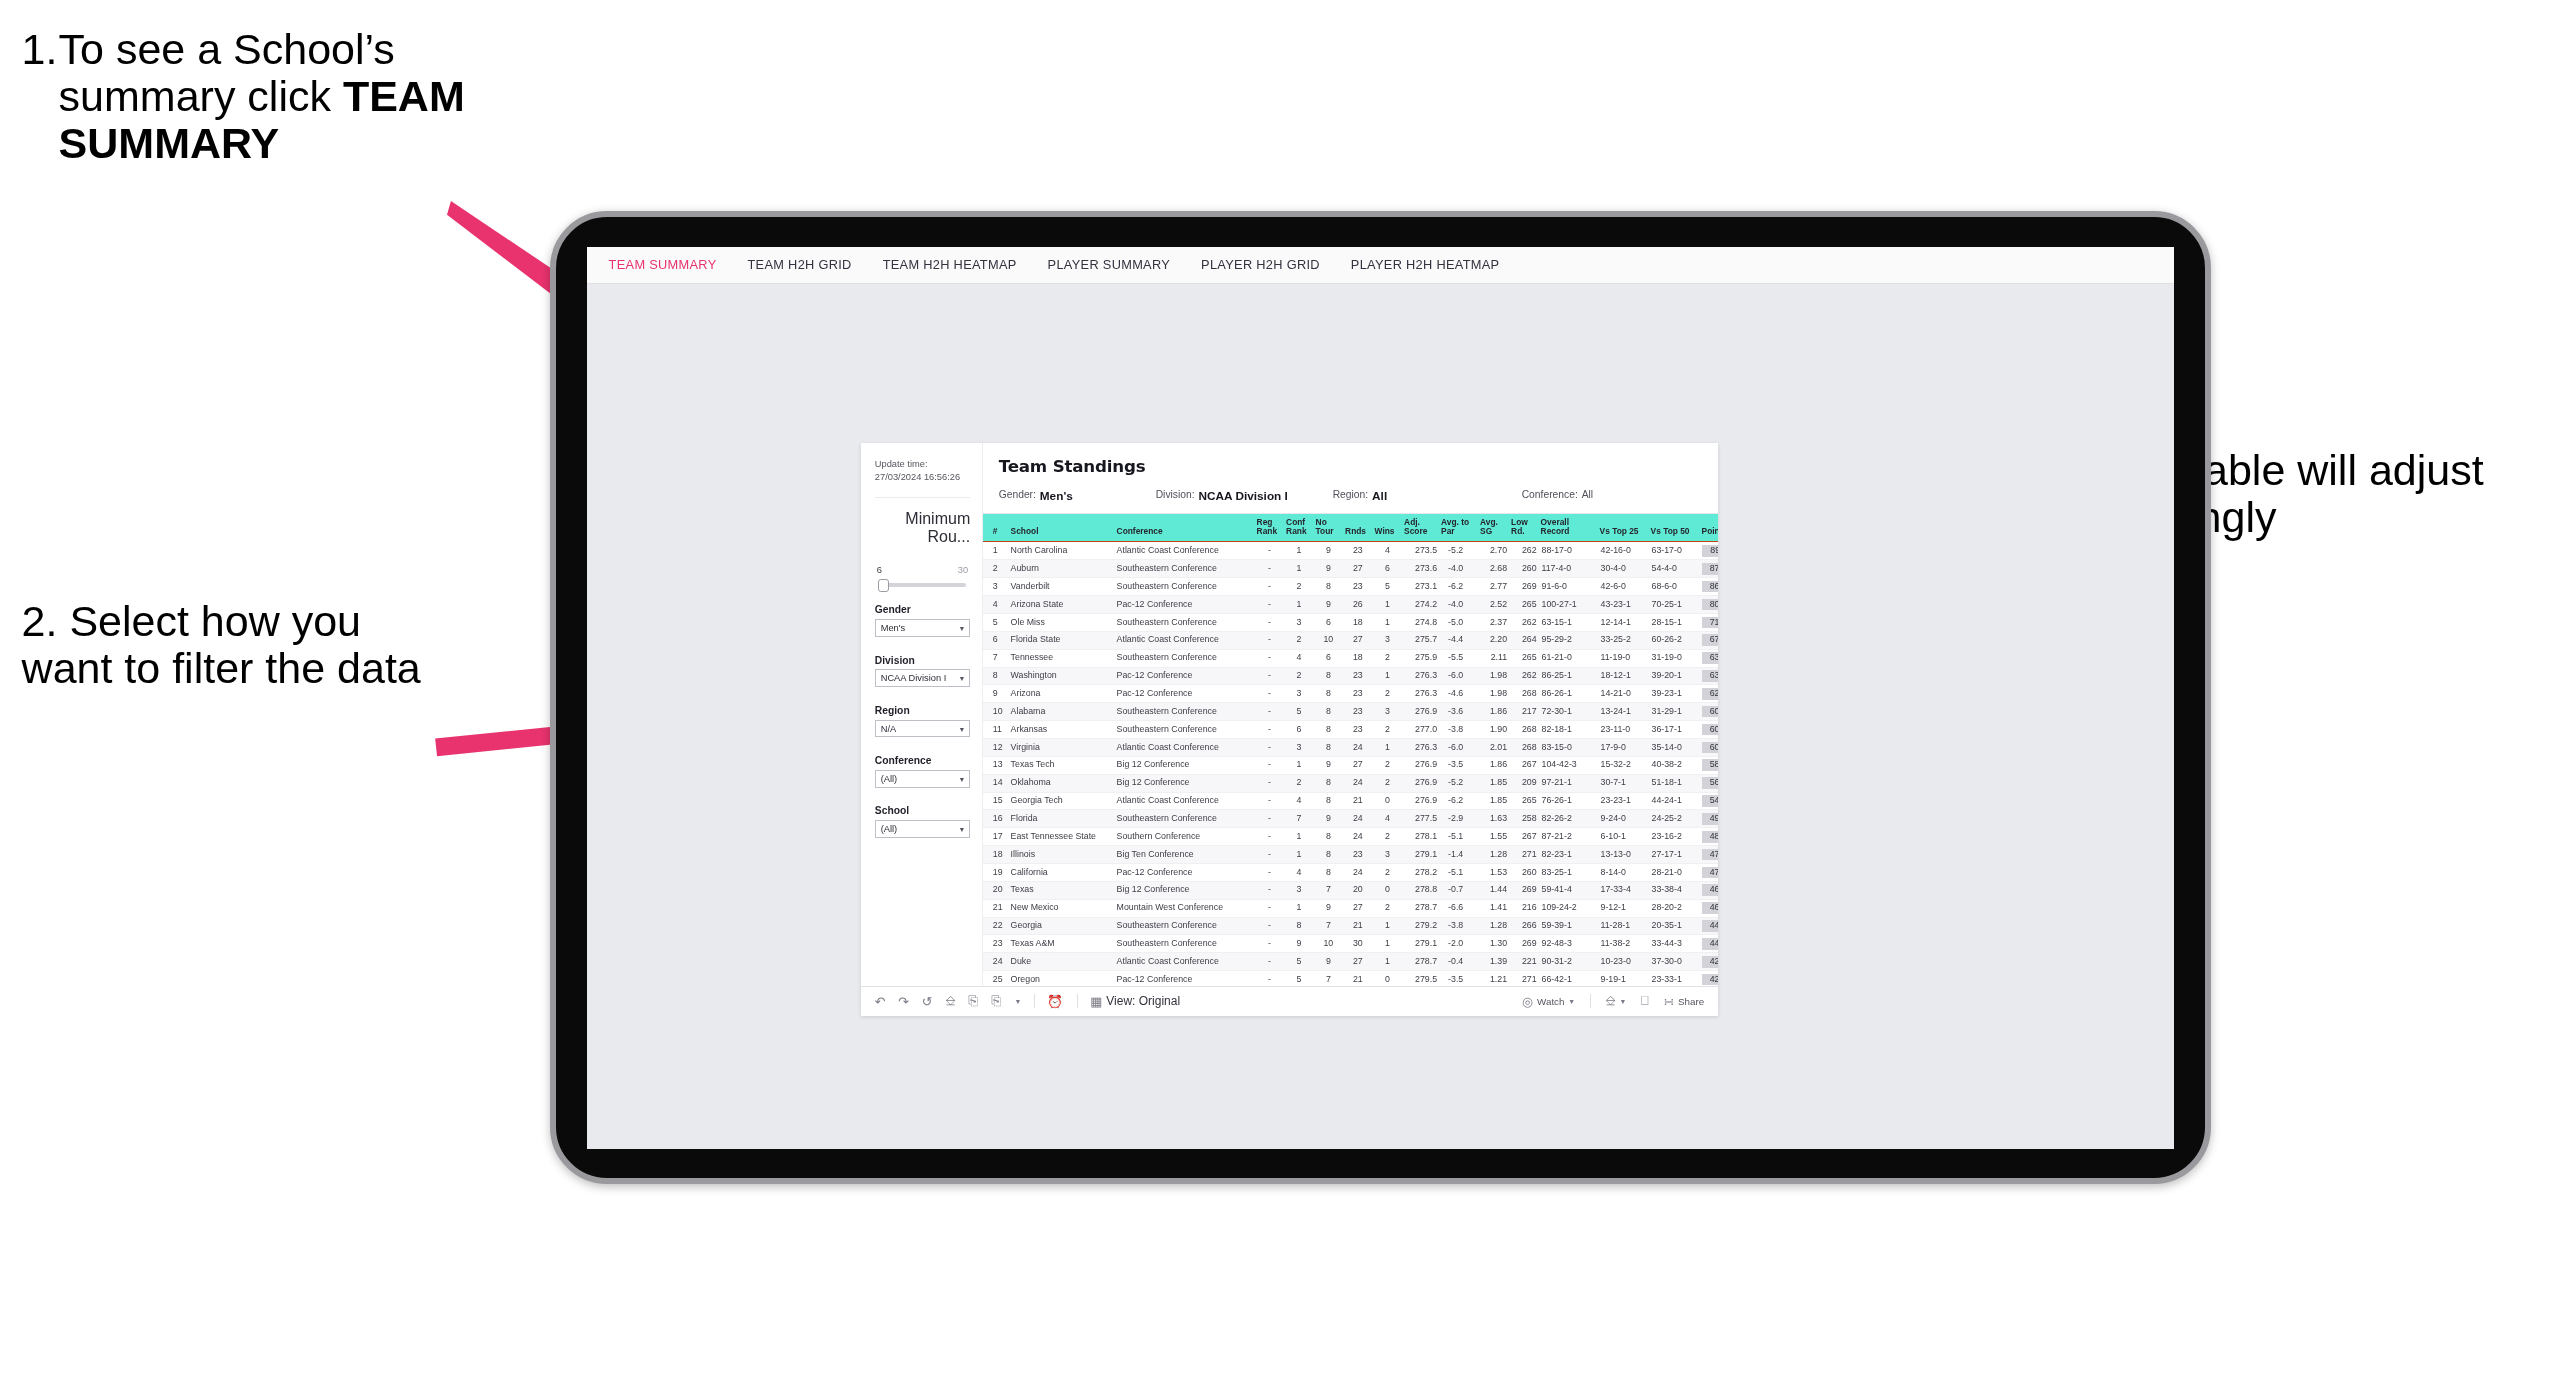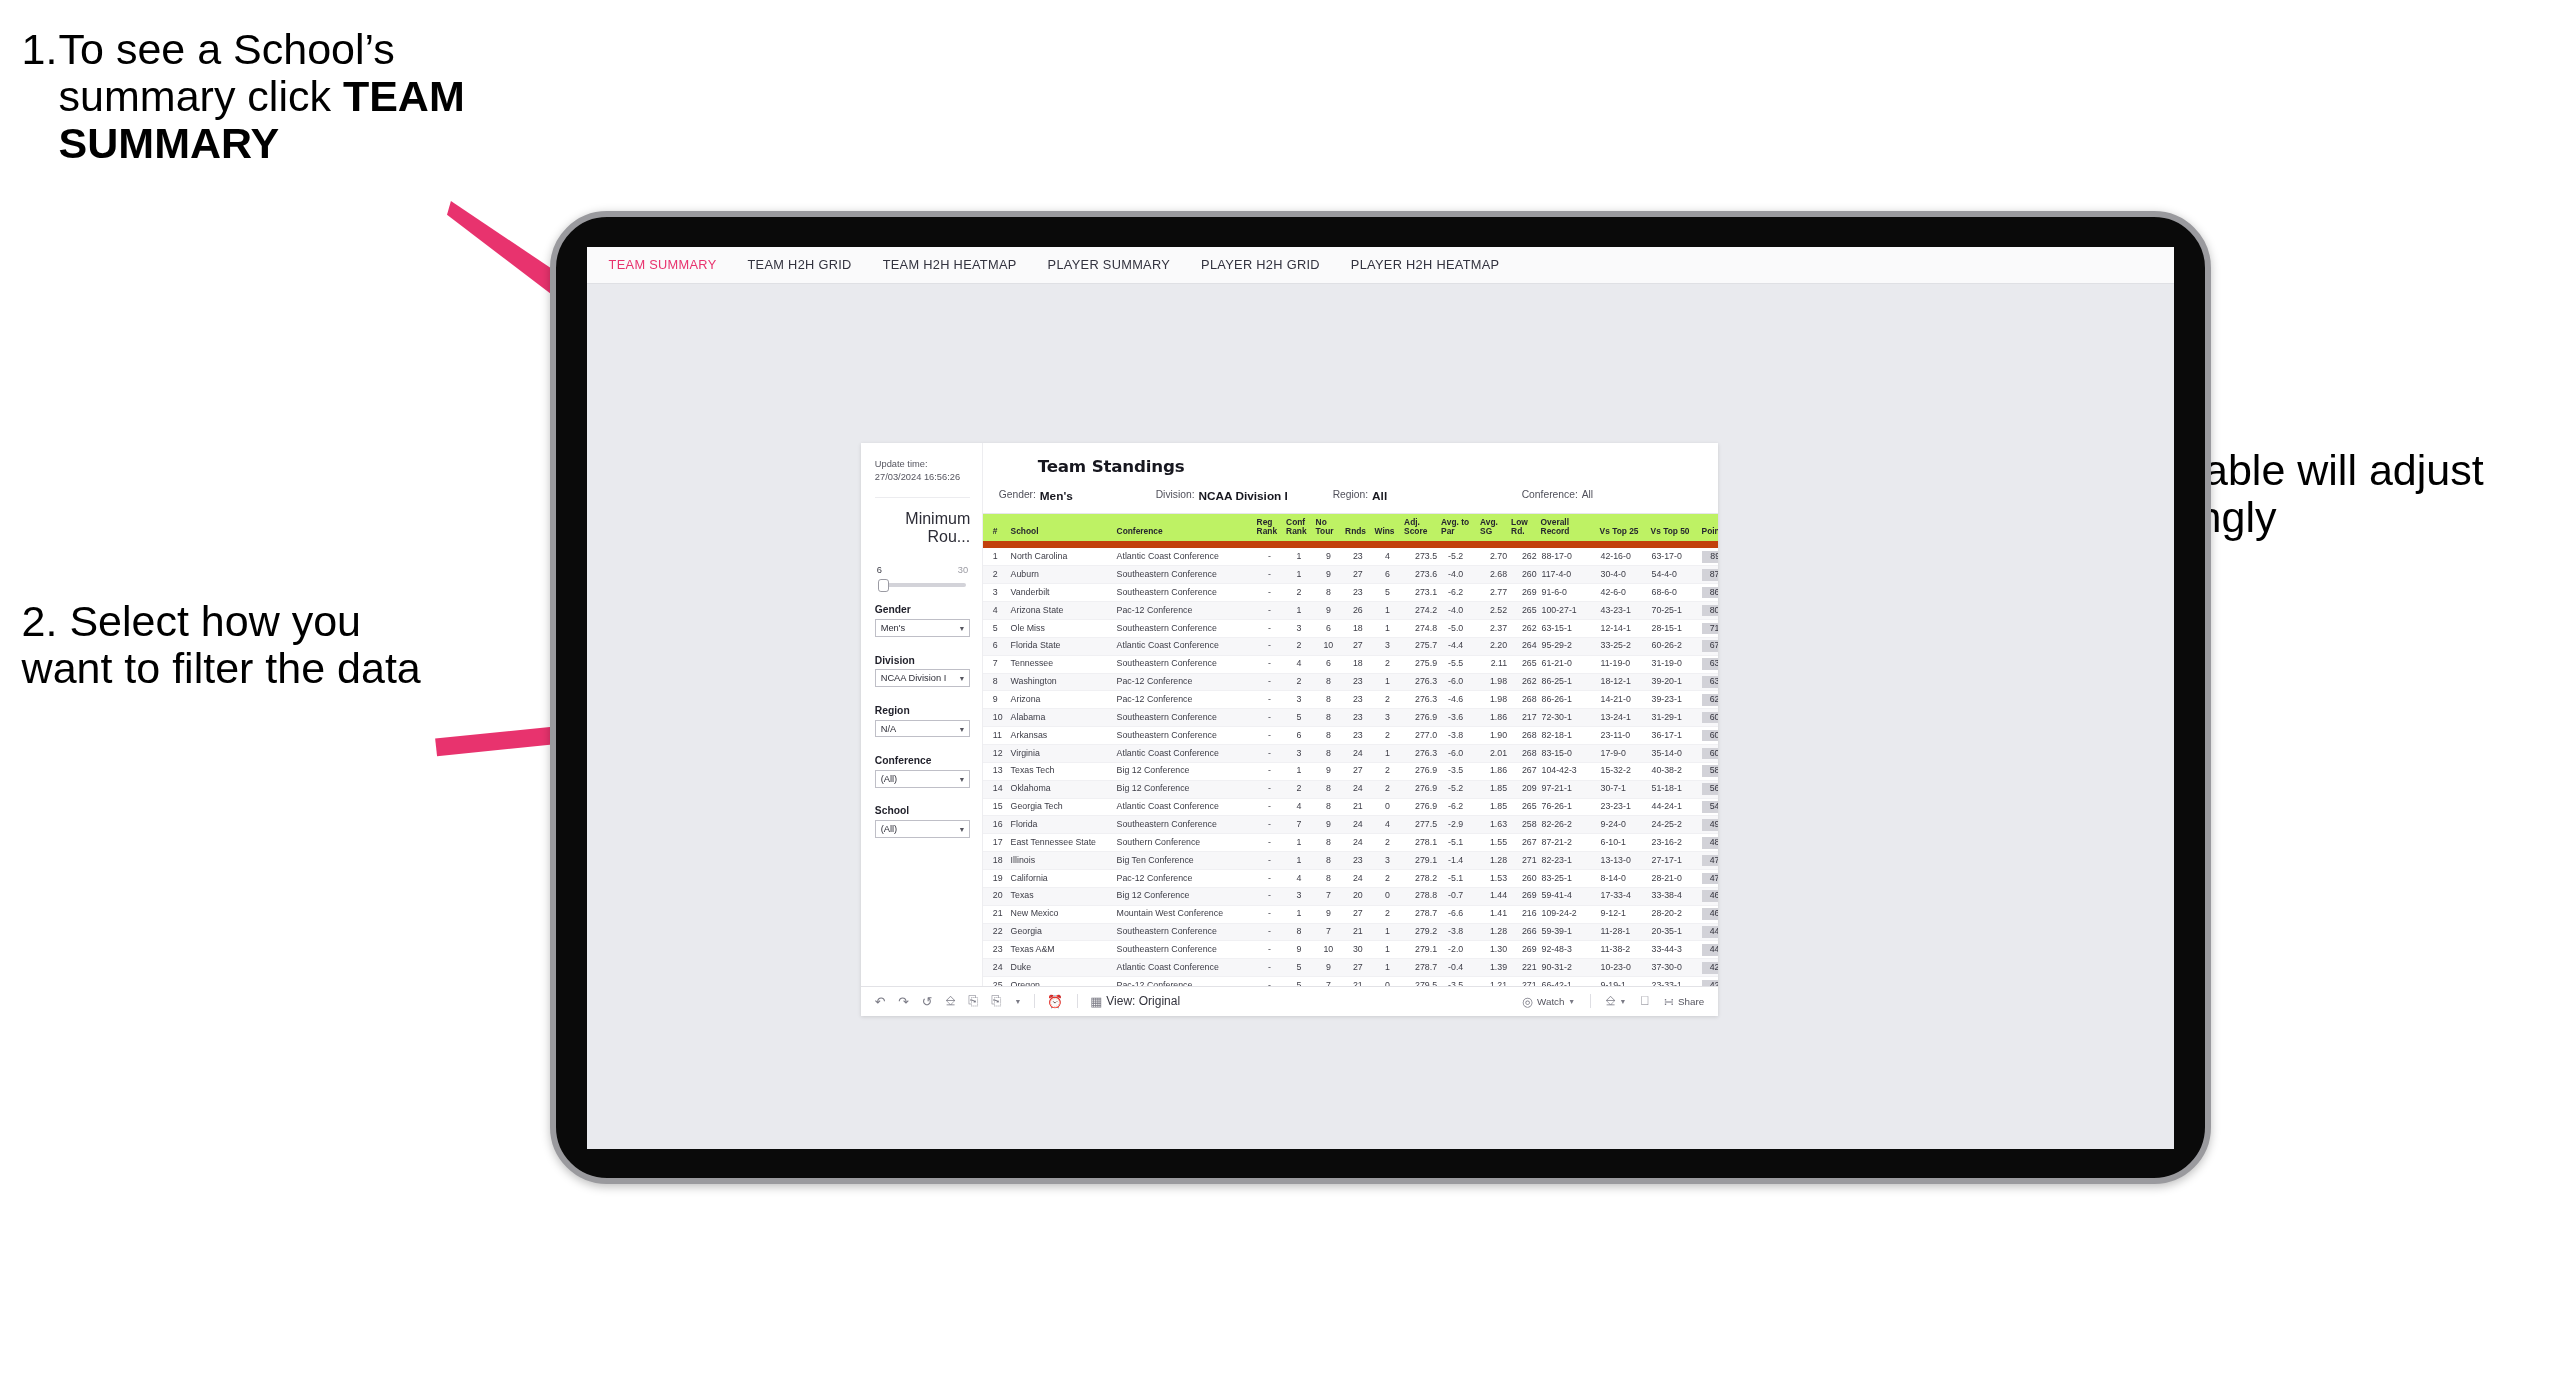--- a/index.html
+++ b/index.html
@@ -147,38 +147,38 @@
     position: absolute; right: 3.9px; top: 50%;
     transform: translateY(-50%);
     font-size: 6.9px; color: #55555f;
   }
 
   
   .main { flex: 1; display: flex; flex-direction: column; min-width: 0; }
   .main-head { padding: 13.8px 0 9.8px 15.7px; }
   .wb-title {
     font-family: "DejaVu Sans", sans-serif;
-    font-size: 16.7px; font-weight: bold; color: #17171f; letter-spacing: -0.2px; margin-left: 39px;
+    font-size: 16.7px; font-weight: bold; color: #17171f; letter-spacing: -0.2px;
   }
   .meta-row {
     display: flex; margin-top: 12.8px; font-size: 10.3px; color: #50505a;
   }
   .meta-row .m { display: flex; gap: 3.9px; }
   .meta-row .m .v { font-weight: bold; color: #17171f; font-size: 11.8px; }
   .m1 { width: 157px; } .m2 { width: 177px; } .m3 { width: 189px; }
 
   
   .tbl-wrap { flex: 1; overflow: hidden; border-top: 1px solid #e6e6ea; }
   table { width: 100%; border-collapse: collapse; table-layout: fixed; }
   thead th {
     font-size: 8.4px; color: #26262f; font-weight: bold;
     text-align: left; vertical-align: bottom;
     padding: 3.9px 2px 4.9px; line-height: 1.12;
-    border-bottom: 7px solid #c2410c;
-    background: #bef264;
+    border-bottom: 1px solid #c2410c;
+    background: #5eead4;
   }
   tbody td {
     font-size: 8.8px; color: #3c3c46;
     padding: 2.6px 2px; line-height: 1.1;
     border-bottom: 1px solid #f0f0f3;
     white-space: nowrap; overflow: hidden;
   }
   tbody tr:nth-child(even) td { background: #f7f7f9; }
   .c-num { width: 25.6px; padding-left: 9.8px !important; }
   .c-school { width: 106px; }

